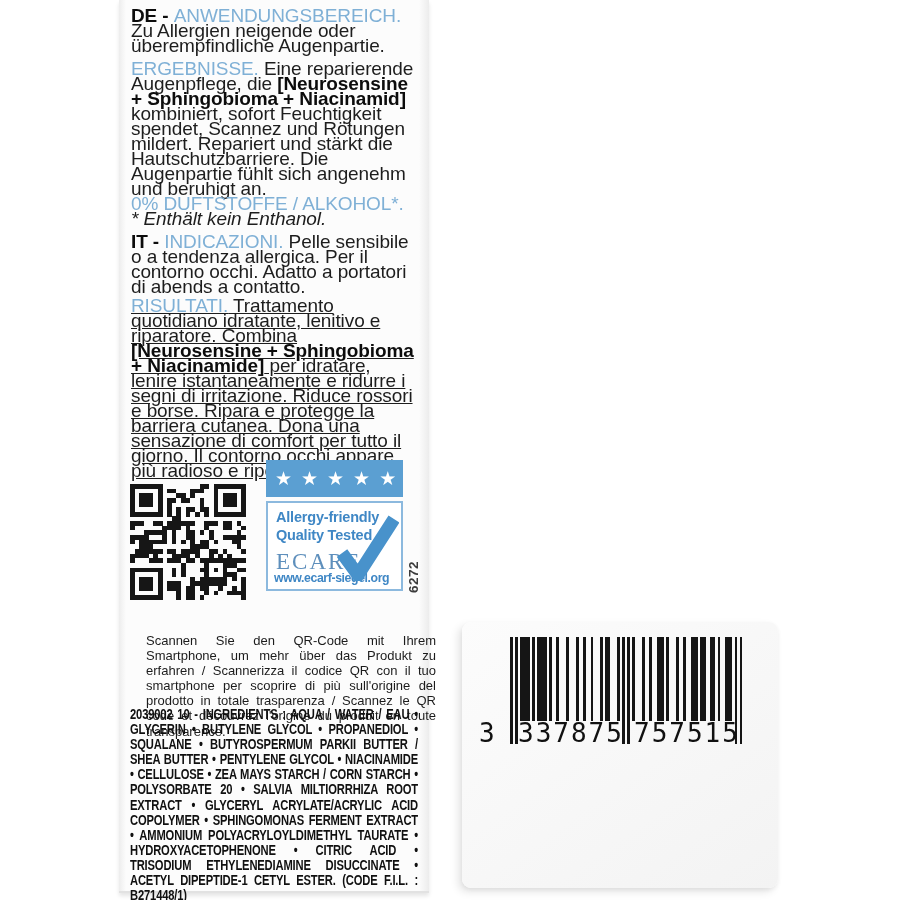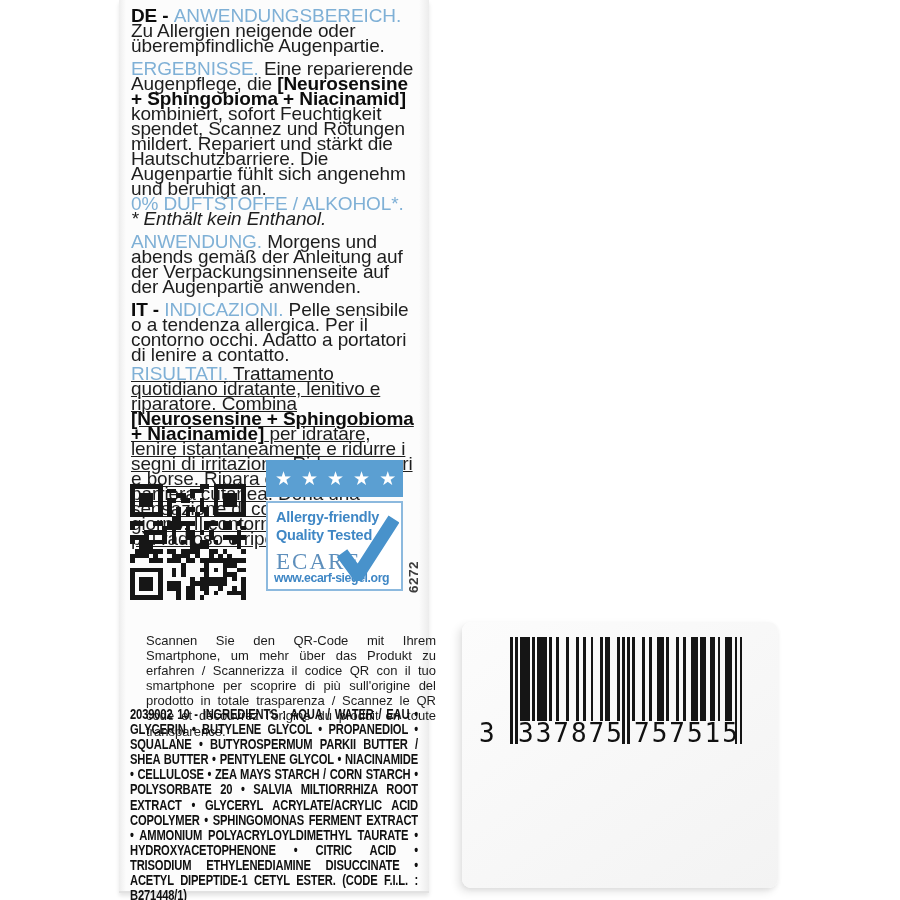--- a/index.html
+++ b/index.html
@@ -72,22 +72,21 @@
 </head>
 <body>
 
 <div class="panel">
 
   <div class="copy">
     <p><span class="bold">DE - </span><span class="hl">ANWENDUNGSBEREICH.</span><span> Zu Allergien neigende oder überempfindliche Augenpartie.</span></p>
     <p class="mt8"><span class="hl">ERGEBNISSE.</span><span> Eine reparierende Augenpflege, die </span><span class="bold">[Neurosensine + Sphingobioma + Niacinamid]</span><span> kombiniert, sofort Feuchtigkeit spendet, Scannez und Rötungen mildert. Repariert und stärkt die Hautschutzbarriere. Die Augenpartie fühlt sich angenehm und beruhigt an.</span></p>
     <p><span class="hl">0% DUFTSTOFFE / ALKOHOL*.</span></p>
     <p class="note">* Enthält kein Enthanol.</p>
-    <p class="mt8"><span class="hl">ANWENDUNG.</span><span> Morgens und abends gemäß der Anleitung auf der Verpackungsinnenseite auf der Augenpartie anwenden.</span></p>
-    <p class="mt8"><span class="bold">IT - </span><span class="hl">INDICAZIONI.</span><span> Pelle sensibile o a tendenza allergica. Per il contorno occhi. Adatto a portatori di lenire a contatto.</span></p>
+    <p class="mt8"><span class="bold">IT - </span><span class="hl">INDICAZIONI.</span><span> Pelle sensibile o a tendenza allergica. Per il contorno occhi. Adatto a portatori di abends a contatto.</span></p>
     <p class="mt4"><span class="hl">RISULTATI.</span><span> Trattamento quotidiano idratante, lenitivo e riparatore. Combina </span><span class="bold">[Neurosensine + Sphingobioma + Niacinamide]</span><span> per idratare, lenire istantaneamente e ridurre i segni di irritazione. Riduce rossori e borse. Ripara e protegge la barriera cutanea. Dona una sensazione di comfort per tutto il giorno. Il contorno occhi appare più radioso e riposato.</span></p>
   </div>
 
   <div class="qr">
     <svg id="qr-svg" viewBox="0 0 116 116">
         <rect x="0.00" y="0.00" width="4.69" height="4.69" fill="#161616"></rect>
         <rect x="4.64" y="0.00" width="4.69" height="4.69" fill="#161616"></rect>
         <rect x="9.28" y="0.00" width="4.69" height="4.69" fill="#161616"></rect>
         <rect x="13.92" y="0.00" width="4.69" height="4.69" fill="#161616"></rect>
         <rect x="18.56" y="0.00" width="4.69" height="4.69" fill="#161616"></rect>

